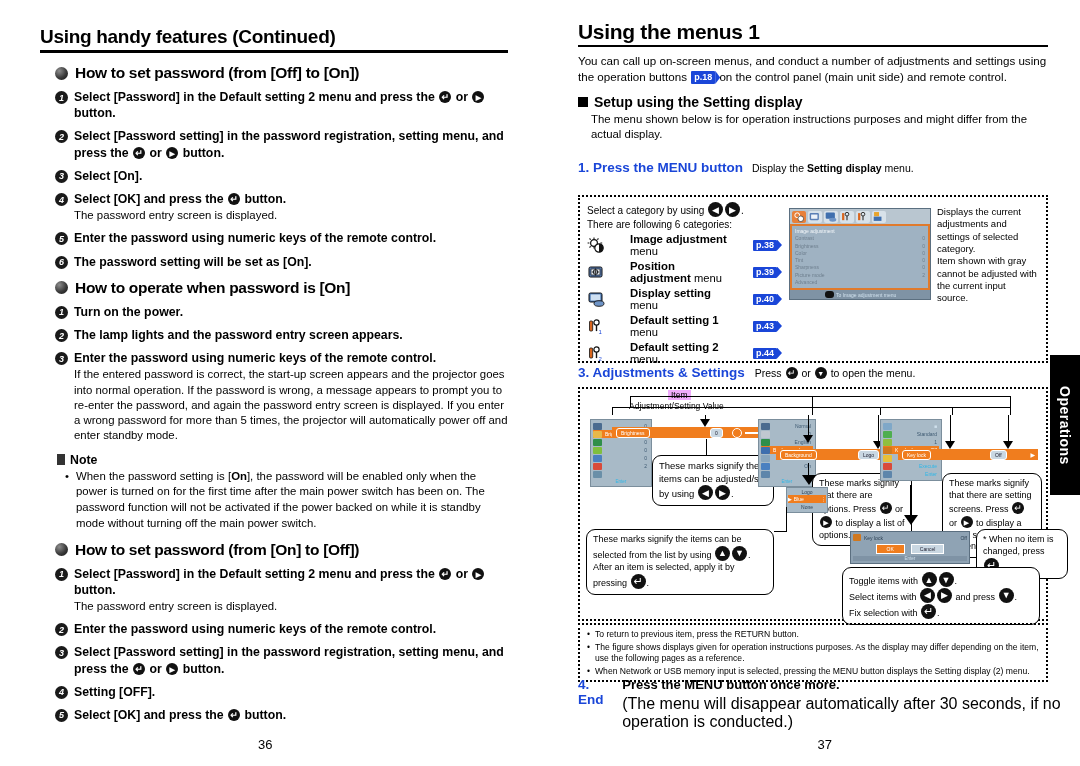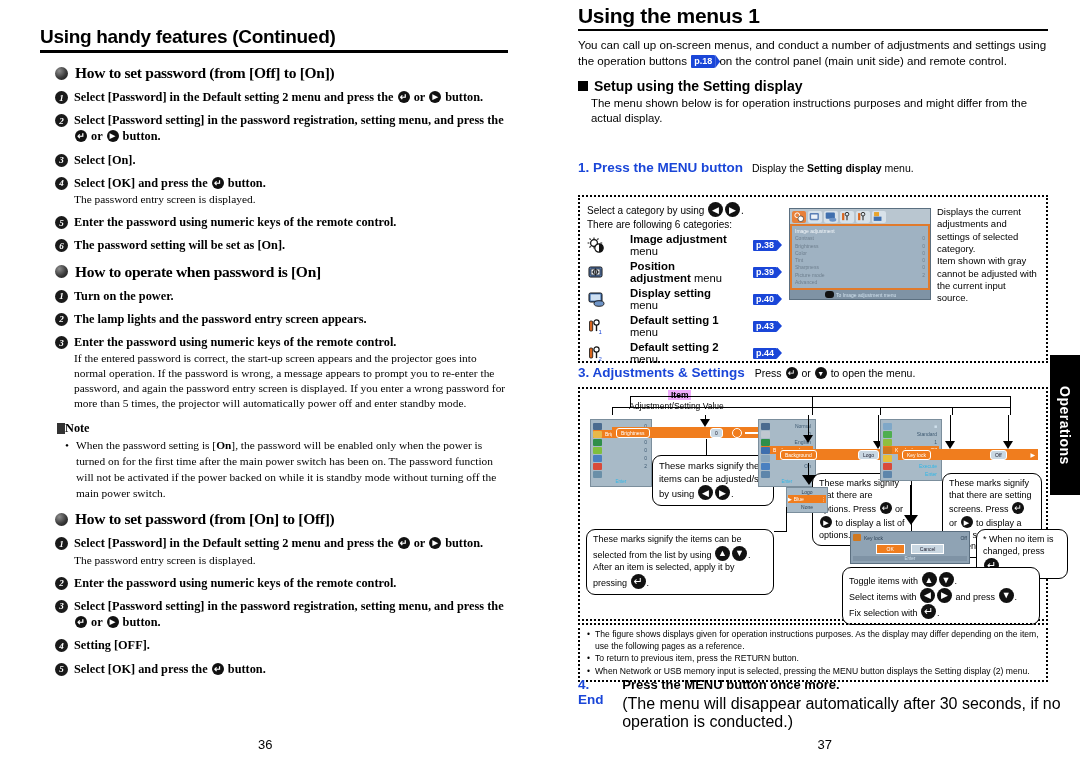--- a/index.html
+++ b/index.html
@@ -58,21 +58,21 @@
   .g-right::after { content:"\25B6"; font-size:7px; }
   .g-left::after  { content:"\25C0"; font-size:7px; }
   .g-up::after    { content:"\25B2"; font-size:7px; }
   .g-down::after  { content:"\25BC"; font-size:7px; }
   .g-lg { width:15px; height:15px; vertical-align:-3px; }
   .g-lg.g-enter::after { font-size:11px; }
   .g-lg.g-right::after, .g-lg.g-left::after,
   .g-lg.g-up::after, .g-lg.g-down::after { font-size:9px; }
 
   
-  .note-head { display:flex; align-items:center; font-size:12.3px; font-weight:bold; margin-top:10px; }
+  .note-head { display:flex; align-items:center; gap:5px; font-size:12.3px; font-weight:bold; margin-top:10px; }
   .note-icon { width:10px; height:11px; background:#333; border-left:2px solid #fff; }
   .note-list { margin:2px 0 0 10px; padding:0; list-style:none; }
   .note-list li { font-size:11.4px; line-height:1.38; position:relative; padding-left:11px; }
   .note-list li::before { content:"\2022"; position:absolute; left:0; }
 
   .folio { position:absolute; bottom:14px; font-size:13px; }
 
   
   .intro { font-size:11.6px; line-height:1.36; margin-top:6px; }
   .pbadge {
@@ -146,21 +146,21 @@
 </head>
 <body>
 
 <div class="page page-left">
 
   <div style="position:absolute;left:40px;top:26px;width:468px;">
     <div class="chapter-title">Using handy features (Continued)</div>
     <div class="rule-thick"></div>
   </div>
 
-  <div style="position:absolute;left:55px;top:55px;width:455px;font-family:Liberation Serif, serif;">
+  <div style="position:absolute;left:55px;top:55px;width:455px;">
     <div class="sec-head">
       <span class="bullet-ball"></span>
       <span>How to set password (from [Off] to [On])</span>
     </div>
 
     <div class="step">
       <div class="num">1</div>
       <div class="step-body">Select [Password] in the Default setting 2 menu and press the <span class="g g-enter"></span> or <span class="g g-right"></span> button.</div>
     </div>
 
@@ -252,21 +252,21 @@
       <div class="num">5</div>
       <div class="step-body">Select [OK] and press the <span class="g g-enter"></span> button.</div>
     </div>
   </div>
 
   <div class="folio" style="left:258px;margin-top:12px;">36</div>
 </div>
 
 <div class="page page-right">
 
-  <div style="position:absolute;left:38px;top:4px;width:470px;">
+  <div style="position:absolute;left:38px;top:20px;width:470px;">
     <div class="chapter-title" style="font-size:21px;">Using the menus 1</div>
     <div class="rule-thin"></div>
 
     <div class="intro">
       <span>You can call up on-screen menus, and conduct a number of adjustments and settings using the operation buttons</span>
       <span class="pbadge">p.18</span>
       <span>on the control panel (main unit side) and remote control.</span>
     </div>
 
     <div class="sq-head">
@@ -459,21 +459,21 @@
       <span>Press</span>
       <span class="g g-enter"></span>
       <span>or</span>
       <span class="g g-down"></span>
       <span>to open the menu.</span>
     </span>
   </div>
 
   <div class="dashbox" style="position:absolute;left:38px;top:384px;width:470px;height:234px;padding:3px 5px;">
 
-    <div style="position:absolute;left:88px;top:1px;font-size:8.5px;background:#f0abfc;padding:0 3px;font-weight:bold;">Item</div>
+    <div style="position:absolute;left:88px;top:1px;font-size:8.5px;background:#f0abfc;padding:0 3px;">Item</div>
     <div style="position:absolute;left:46px;top:12px;font-size:8.5px;background:#fff;padding:0 3px;">Adjustment/Setting Value</div>
     <div class="hline" style="position:absolute;left:50px;top:7px;width:380px;"></div>
     <div class="hline" style="position:absolute;left:32px;top:18px;width:398px;"></div>
     <div class="vline" style="position:absolute;left:50px;top:7px;height:12px;"></div>
     <div class="vline" style="position:absolute;left:32px;top:18px;height:8px;"></div>
     <div class="vline" style="position:absolute;left:232px;top:7px;height:19px;"></div>
     <div class="vline" style="position:absolute;left:300px;top:18px;height:8px;"></div>
     <div class="vline" style="position:absolute;left:430px;top:7px;height:19px;"></div>
     <div class="vline" style="position:absolute;left:372px;top:18px;height:8px;"></div>
 
@@ -668,22 +668,22 @@
       <span class="g g-lg g-left"></span><span class="g g-lg g-right"></span>
       <span>and press</span>
       <span class="g g-lg g-down"></span>.<br>
       <span>Fix selection with</span>
       <span class="g g-lg g-enter"></span>.
     </div>
   </div>
 
   <div class="dashbox" style="position:absolute;left:38px;top:620px;width:470px;padding:3px 6px;">
     <ul class="bullets">
+      <li>To return to previous item, press the RETURN button.</li>
       <li>The figure shows displays given for operation instructions purposes.  As the display may differ depending on the item, use the following pages as a reference.</li>
-      <li>To return to previous item, press the RETURN button.</li>
       <li>When Network or USB memory input is selected, pressing the MENU button displays the Setting display (2) menu.</li>
     </ul>
   </div>
 
   <div style="position:absolute;left:38px;top:675px;display:flex;gap:14px;align-items:baseline;">
     <span class="stepnum">4. End</span>
     <span>
       <span style="font-size:13px;font-weight:bold;">Press the MENU button once more.</span>
       <span style="display:block;font-size:16px;margin-top:2px;">(The menu will disappear automatically after 30 seconds, if no operation is conducted.)</span>
     </span>

